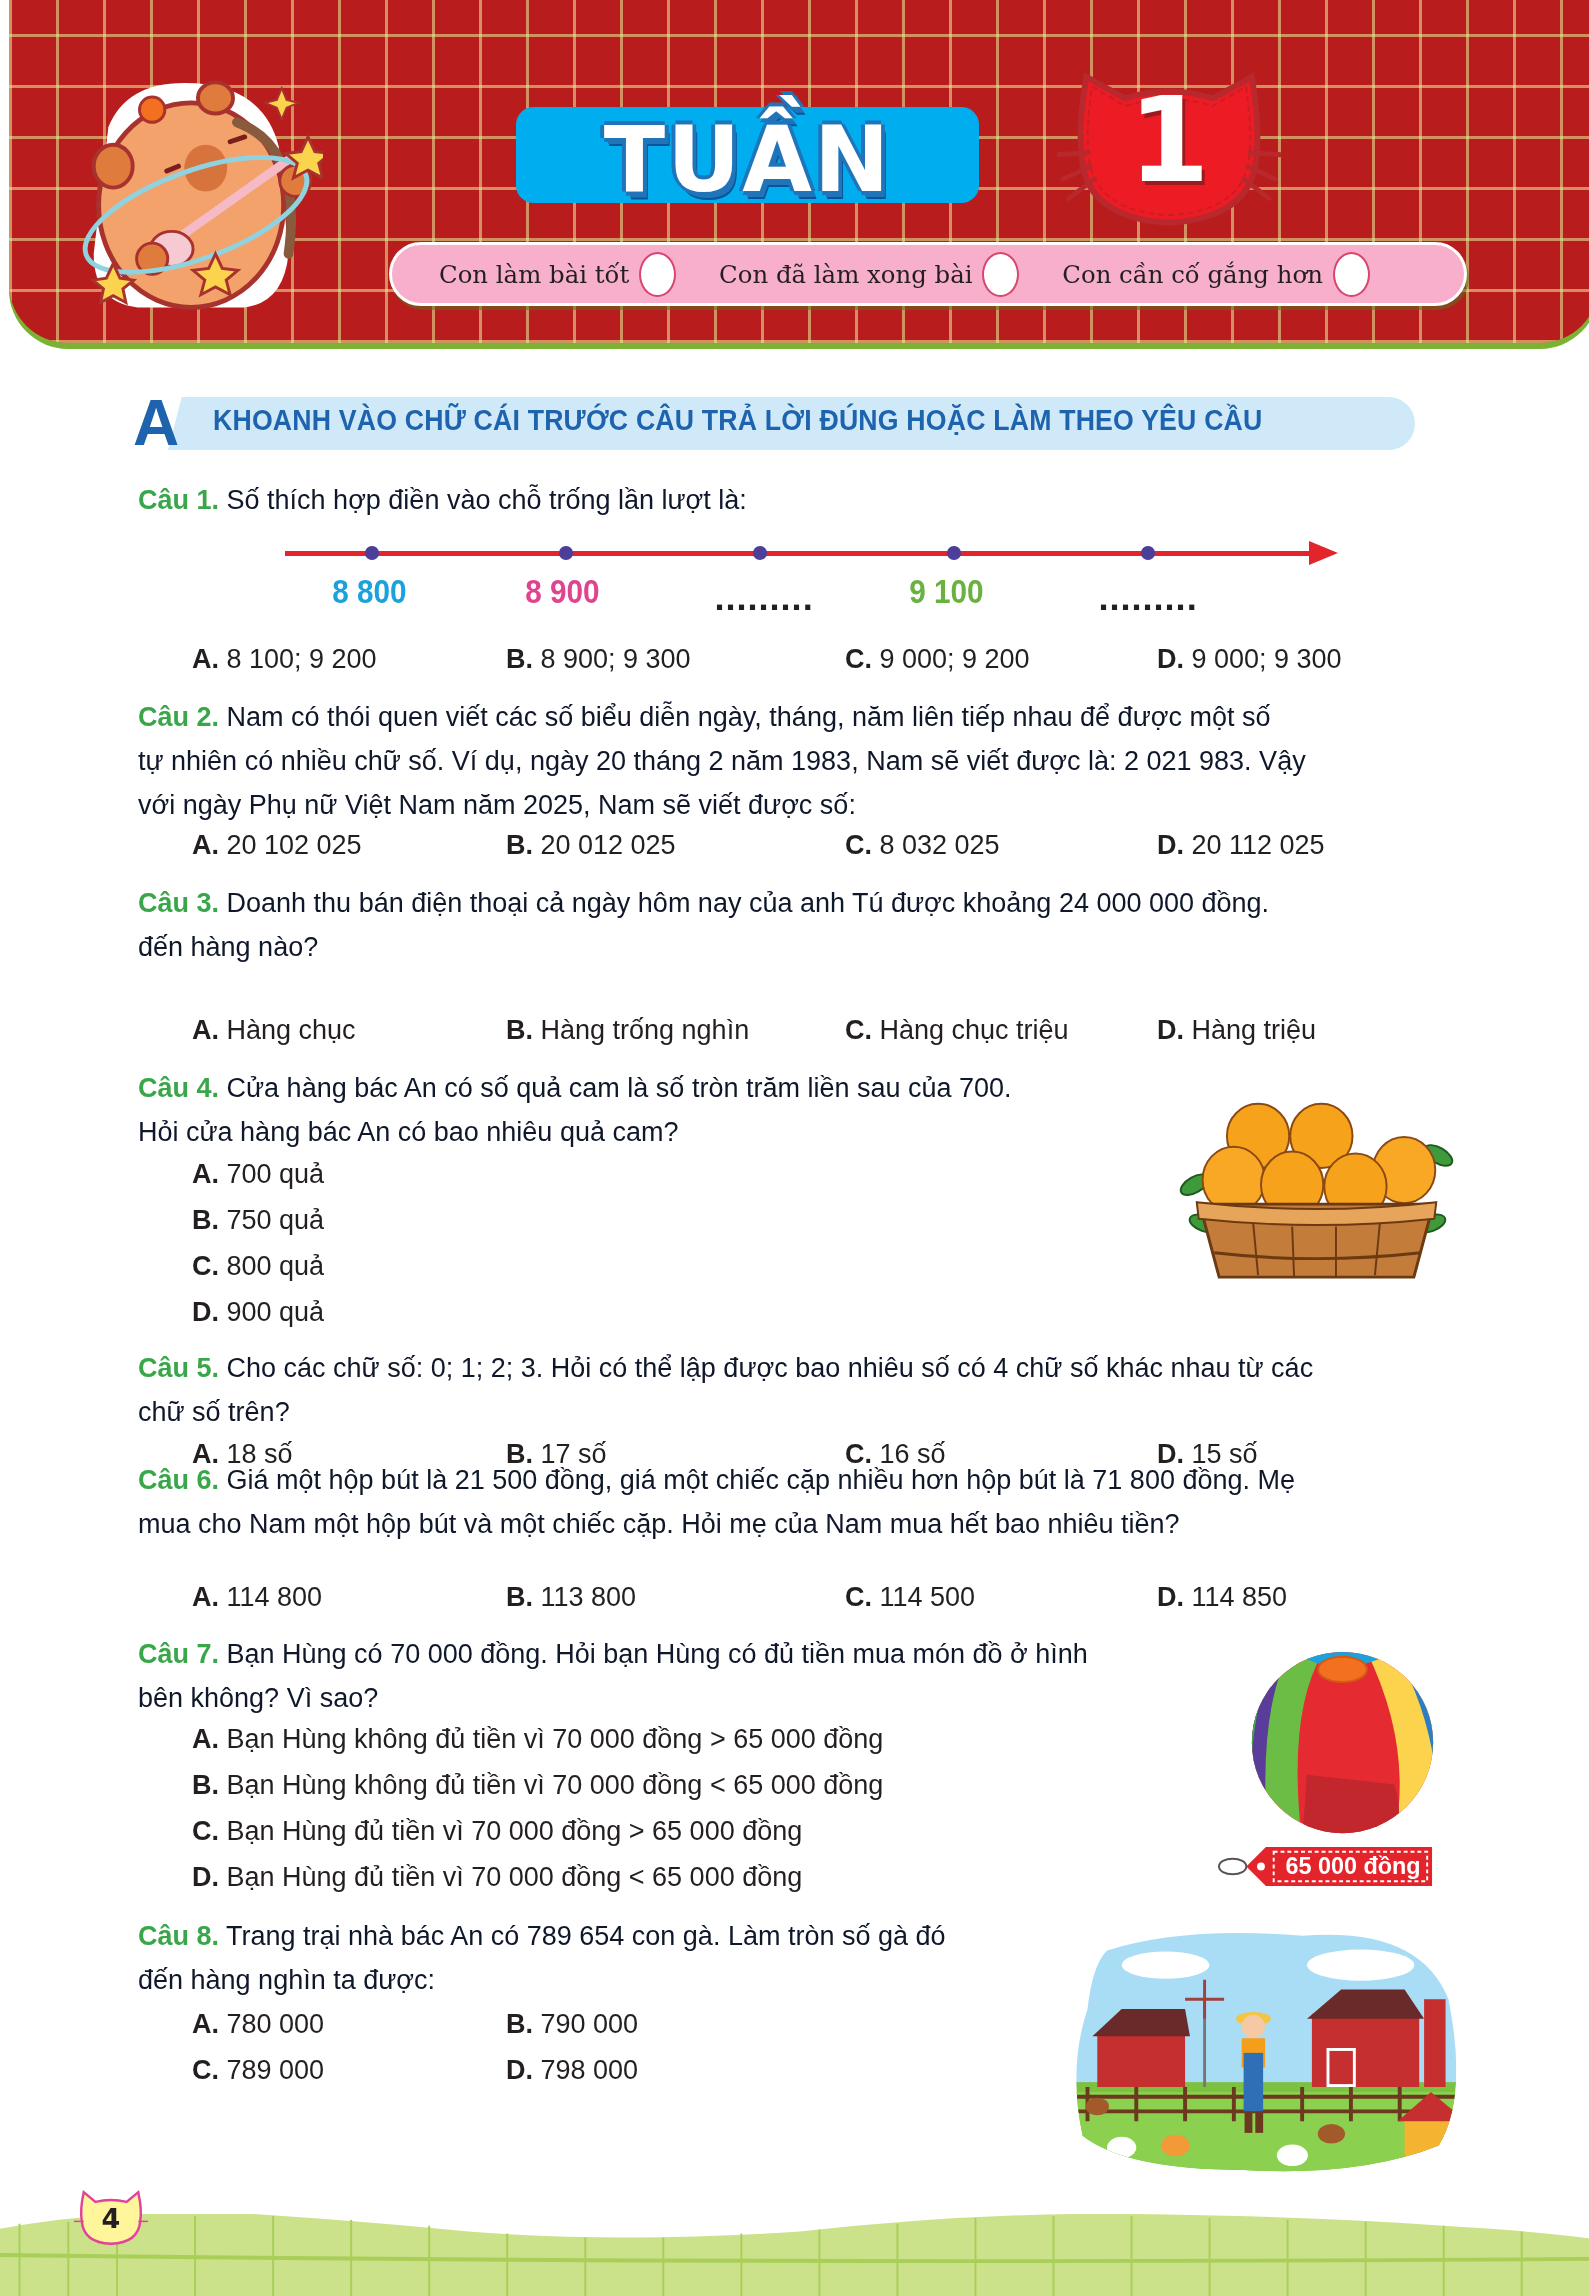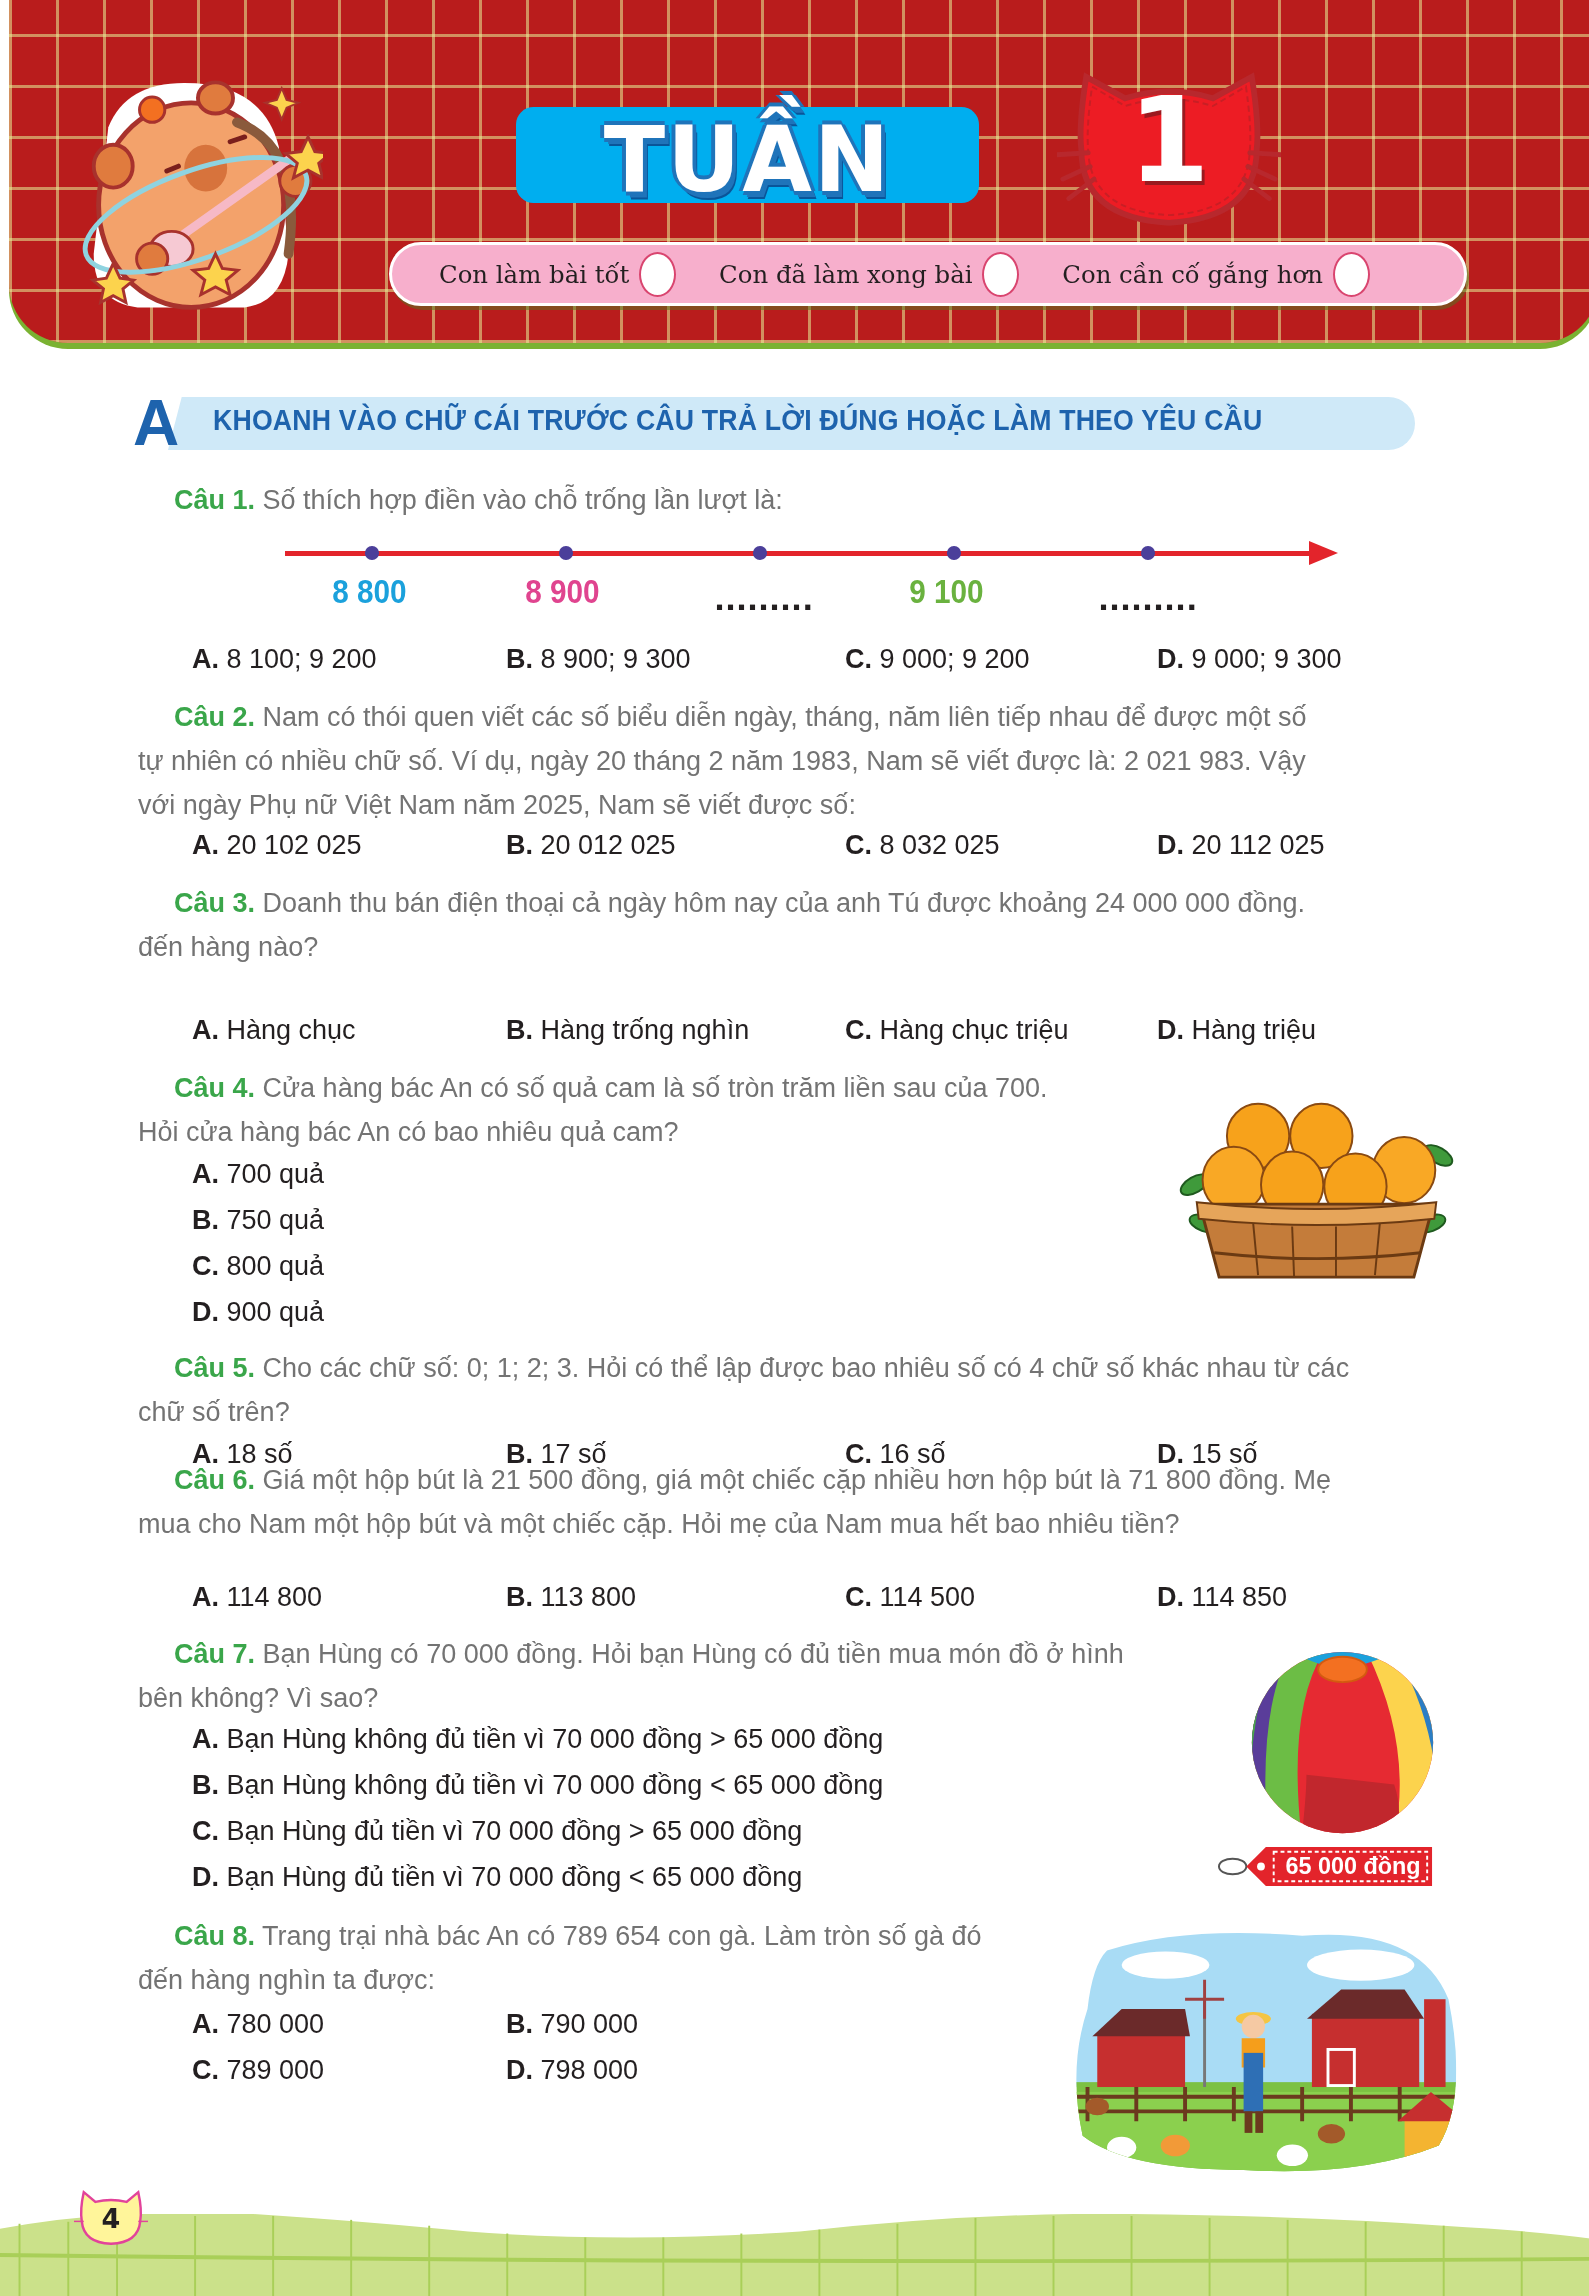--- a/index.html
+++ b/index.html
@@ -74,22 +74,22 @@
     color: #1e63ad; font-family: "Liberation Sans", sans-serif;
   }
   .section-title {
     position: absolute; left: 80px; top: 9.8px; font-size: 29px; font-weight: bold;
     color: #1e63ad; font-family: "Liberation Sans", sans-serif; letter-spacing: 0.2px;
     transform: scaleX(0.92); transform-origin: left center; white-space: nowrap;
   }
 
   
   .q { position: absolute; left: 138px; width: 1336px; font-size: 27px; line-height: 44px; font-family: "Liberation Sans", sans-serif; }
-  .q-label { color: #3aa64a; font-weight: bold; margin-left: 36px; }
-  .q-text { color: #737373; }
+  .q-label { color: #3aa64a; font-weight: bold; }
+  .q-text { color: #0f172a; }
   .opts { position: absolute; left: 192px; font-size: 27px; font-family: "Liberation Sans", sans-serif; }
   .opt { position: absolute; white-space: nowrap; cursor: pointer; }
   .opt-letter { font-weight: bold; }
 
   
   .numline { position: absolute; left: 285px; top: 542px; width: 1058px; height: 39px; }
   .numline .line { position: absolute; left: 0; top: 8.8px; width: 1034px; height: 4.9px; background: #e3242b; }
   .numline .arrow { position: absolute; left: 1024px; top: -1px; width: 0; height: 0;
     border-top: 12.7px solid transparent; border-bottom: 12.7px solid transparent; border-left: 29px solid #e3242b; }
   .numline .dot { position: absolute; top: 3.9px; width: 13.7px; height: 13.7px; border-radius: 50%; background: #4b3f9a; }

